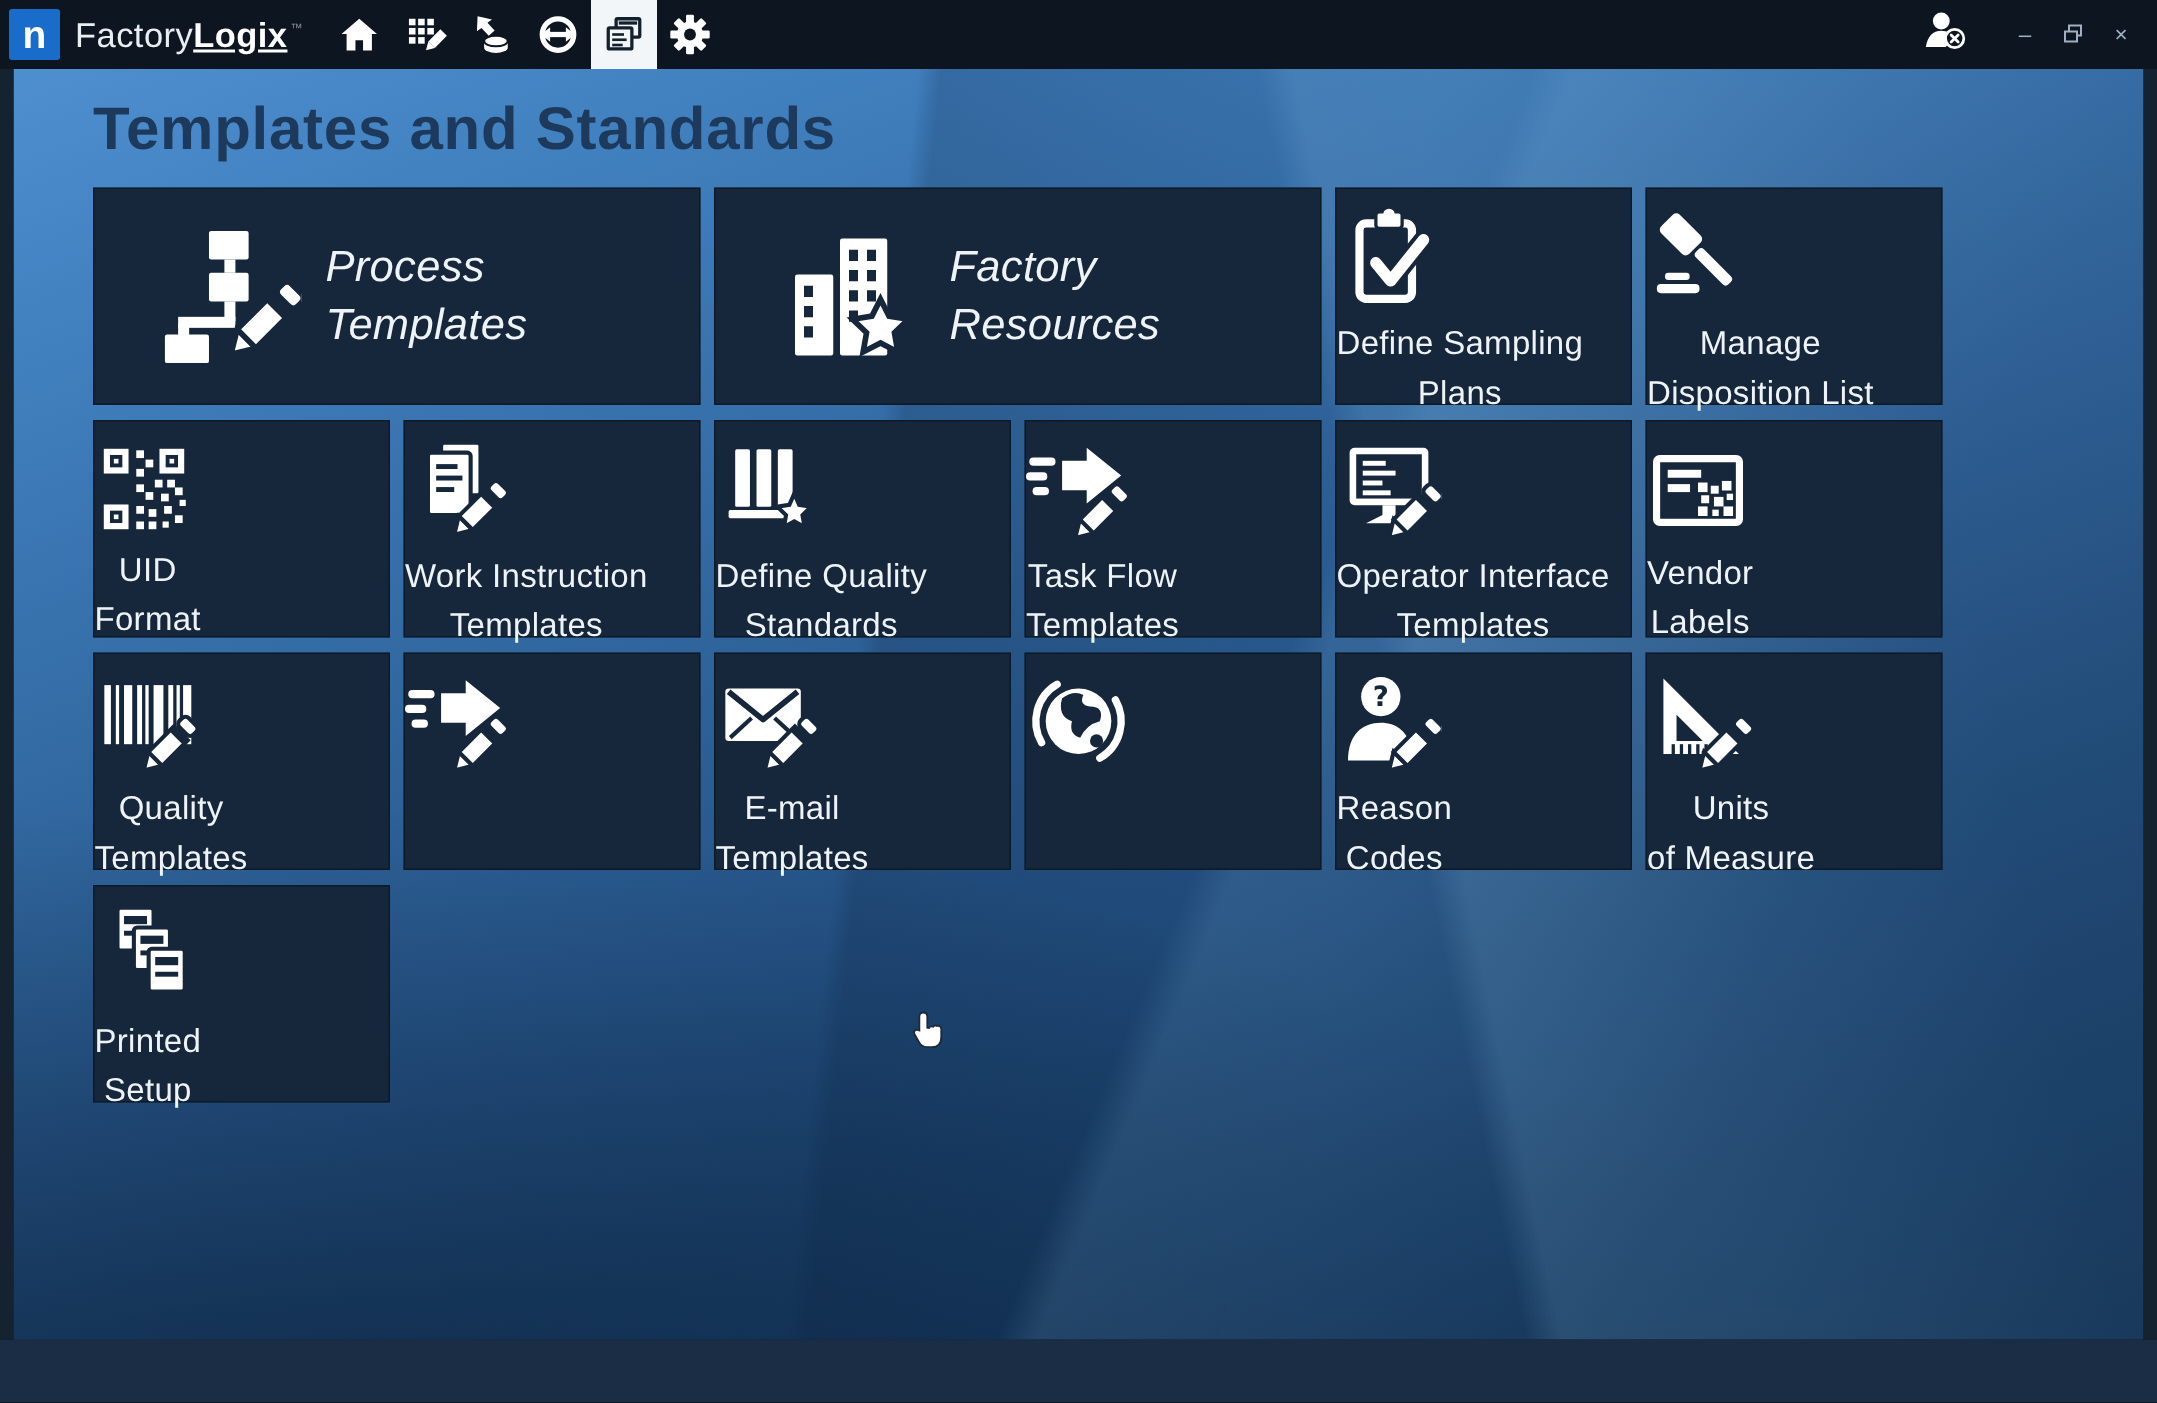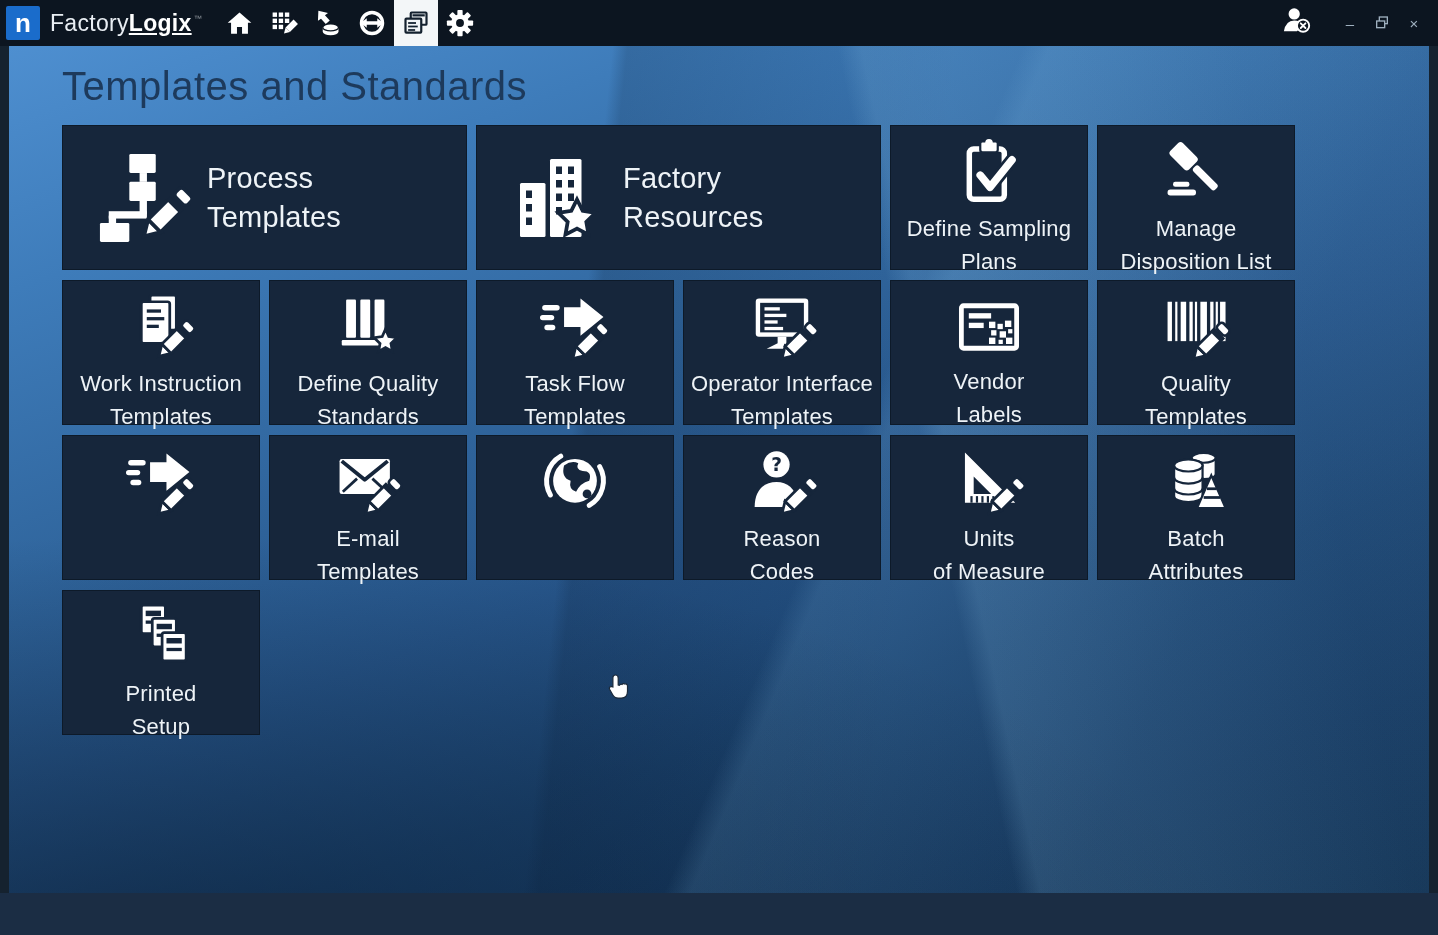--- a/index.html
+++ b/index.html
@@ -42,35 +42,35 @@
   }
   .content::after{
     content:"";position:absolute;inset:0;pointer-events:none;z-index:0;
     background:
       linear-gradient(113deg, rgba(140,200,240,0) 57%, rgba(140,200,240,.13) 58.5%, rgba(140,200,240,.02) 80%),
       linear-gradient(78deg, rgba(150,205,240,0) 63%, rgba(150,205,240,.15) 64.5%, rgba(150,205,240,.03) 88%),
       linear-gradient(96deg, rgba(10,30,55,0) 40%, rgba(10,30,55,.20) 41%, rgba(10,30,55,0) 63%);
   }
   .page-title{
     position:relative;z-index:1;margin:18px 0 16px 53px;
-    font-size:40px;font-weight:400;color:#1d3a5c;letter-spacing:.5px;
+    font-size:40px;font-weight:700;color:#1d3a5c;letter-spacing:.5px;
   }
   .grid{
     position:relative;z-index:1;margin-left:53px;width:1233px;
     display:grid;grid-template-columns:repeat(6,198px);grid-auto-rows:145px;gap:10px 9px;
   }
   .tile{
     background:#16263b;border:1px solid rgba(8,16,28,.55);
     box-sizing:border-box;cursor:pointer;color:#eef3f7;
-    display:flex;flex-direction:column;align-items:center;
+    display:flex;flex-direction:column;align-items:flex-start;
     padding-top:12px;
   }
   .tile .lbl{margin-top:4px;text-align:center;font-size:22px;font-weight:300;line-height:33px;letter-spacing:.2px;}
   .tile .lbl span{display:block;}
-  .tile.wide{grid-column:span 2;flex-direction:row;align-items:center;padding:0 0 0 34px;}
+  .tile.wide{grid-column:span 2;flex-direction:row;align-items:center;padding:0 0 0 44px;font-style:italic;}
   .tile.wide .lbl{margin:0 0 0 16px;text-align:left;font-size:29px;line-height:39px;}
   .icon{flex:none;}
   
   .footer{height:42px;background:#1b2d44;}
   
   .cursor{position:absolute;left:606px;top:674px;z-index:9;pointer-events:none;}
 </style>
 </head>
 <body>
 
@@ -480,20 +480,29 @@
       <svg class="icon" width="70" height="70">
           <use href="#i-gavel"></use>
         </svg>
       <div class="lbl">
           <span>Manage</span>
           <span>Disposition List</span>
         </div>
     </div>
 
 
+    <div class="tile">
+      <svg class="icon" width="66" height="66">
+          <use href="#i-qr"></use>
+        </svg>
+      <div class="lbl">
+          <span>UID</span>
+          <span>Format</span>
+        </div>
+    </div>
 
     <div class="tile">
       <svg class="icon" width="70" height="70">
           <use href="#i-doc-pencil"></use>
         </svg>
       <div class="lbl">
           <span>Work Instruction</span>
           <span>Templates</span>
         </div>
     </div>
@@ -583,29 +592,20 @@
     <div class="tile">
       <svg class="icon" width="70" height="70">
           <use href="#i-setsquare"></use>
         </svg>
       <div class="lbl">
           <span>Units</span>
           <span>of Measure</span>
         </div>
     </div>
 
-    <div class="tile">
-      <svg class="icon" width="70" height="70">
-          <use href="#i-batch"></use>
-        </svg>
-      <div class="lbl">
-          <span>Batch</span>
-          <span>Attributes</span>
-        </div>
-    </div>
 
     <div class="tile">
       <svg class="icon" width="70" height="70">
           <use href="#i-recipe"></use>
         </svg>
       <div class="lbl">
           <span>Printed</span>
           <span>Setup</span>
         </div>
     </div>

